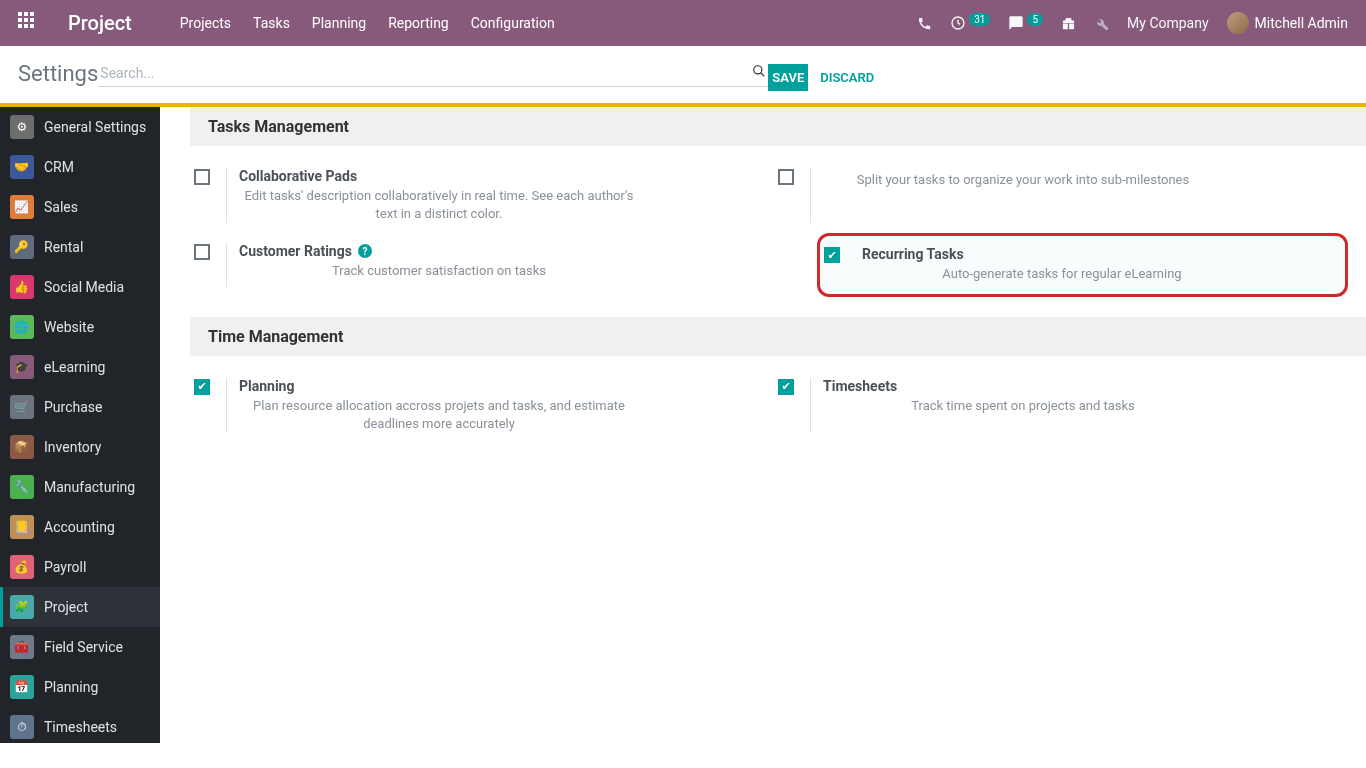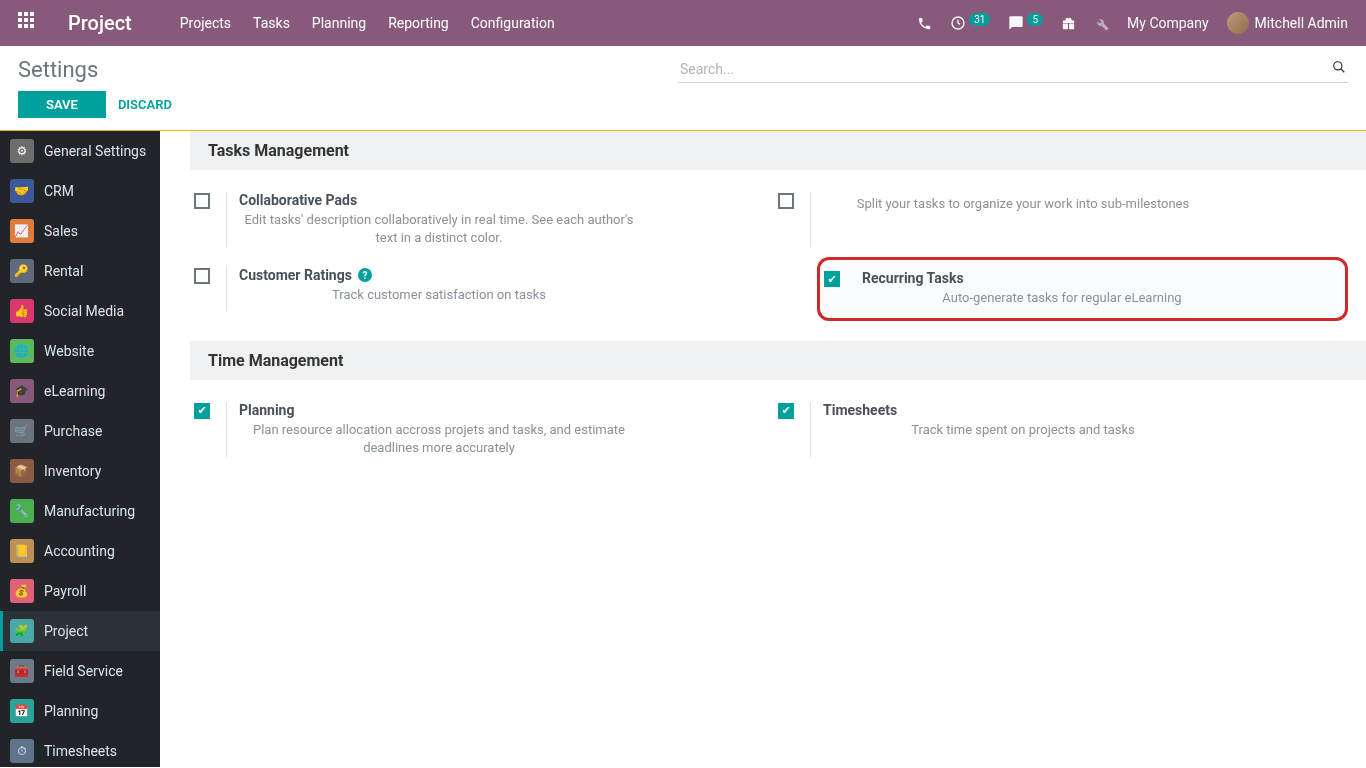--- a/index.html
+++ b/index.html
@@ -13,29 +13,29 @@
   .navbar .nav-links { display: flex; gap: 22px; font-size: 14px; }
   .navbar .nav-links a { color: #fff; text-decoration: none; cursor: pointer; }
   .navbar .right { margin-left: auto; display: flex; align-items: center; gap: 18px; font-size: 14px; }
   .navbar .right .icon-btn { position: relative; cursor: pointer; display: flex; align-items: center; opacity: 0.95; }
   .navbar .right .icon-btn.dim { opacity: 0.5; }
   .navbar .badge { background: #00a09d; color: #fff; font-size: 10px; padding: 1px 5px; border-radius: 7px; margin-left: 3px; position: relative; top: -4px; }
   .navbar .avatar { width: 22px; height: 22px; border-radius: 50%; background: linear-gradient(135deg,#c59d7a,#8a6a4e); margin-right: 6px; }
   .navbar .user { display: flex; align-items: center; cursor: pointer; }
 
   
-  .control-panel { padding: 10px 18px 12px; border-bottom: 1px solid #eab308; display: flex; flex-direction: column; }
+  .control-panel { padding: 10px 18px 12px; border-bottom: 4px solid #eab308; display: flex; }
   .cp-row1 { display: flex; justify-content: space-between; align-items: center; }
   .cp-title { font-size: 22px; color: #6c757d; font-weight: 400; }
   .search-box { position: relative; width: 670px; }
   .search-box input { width: 100%; border: none; border-bottom: 1px solid #ced4da; padding: 5px 24px 5px 2px; font-size: 14px; outline: none; color: #495057; }
   .search-box input::placeholder { color: #adb5bd; }
   .search-box .search-ic { position: absolute; right: 2px; top: 4px; color: #495057; font-size: 14px; }
   .cp-row2 { margin-top: 8px; display: flex; align-items: center; gap: 12px; }
-  .btn-save { background: #00a09d; color: #fff; border: none; padding: 6px 28px; font-size: 13px; font-weight: 600; cursor: pointer; }
+  .btn-save { background: #00a09d; color: #fff; border: none; padding: 6px 4px; font-size: 13px; font-weight: 600; cursor: pointer; }
   .btn-discard { background: transparent; border: none; color: #00a09d; font-size: 13px; font-weight: 600; cursor: pointer; }
 
   
   .layout { display: flex; height: calc(768px - 46px - 86px); }
   .sidebar { width: 160px; background: #212529; overflow-y: auto; }
   .sidebar::-webkit-scrollbar { width: 10px; }
   .sidebar::-webkit-scrollbar-thumb { background: #3a3f44; border-radius: 5px; }
   .sidebar-item { display: flex; align-items: center; padding: 8px 10px; color: #dee2e6; font-size: 14px; cursor: pointer; gap: 10px; }
   .sidebar-item .icn { width: 24px; height: 24px; flex-shrink: 0; display: flex; align-items: center; justify-content: center; border-radius: 3px; font-size: 12px; color: #fff; }
   .sidebar-item.active { background: #2d3238; border-left: 3px solid #00a09d; padding-left: 7px; }

